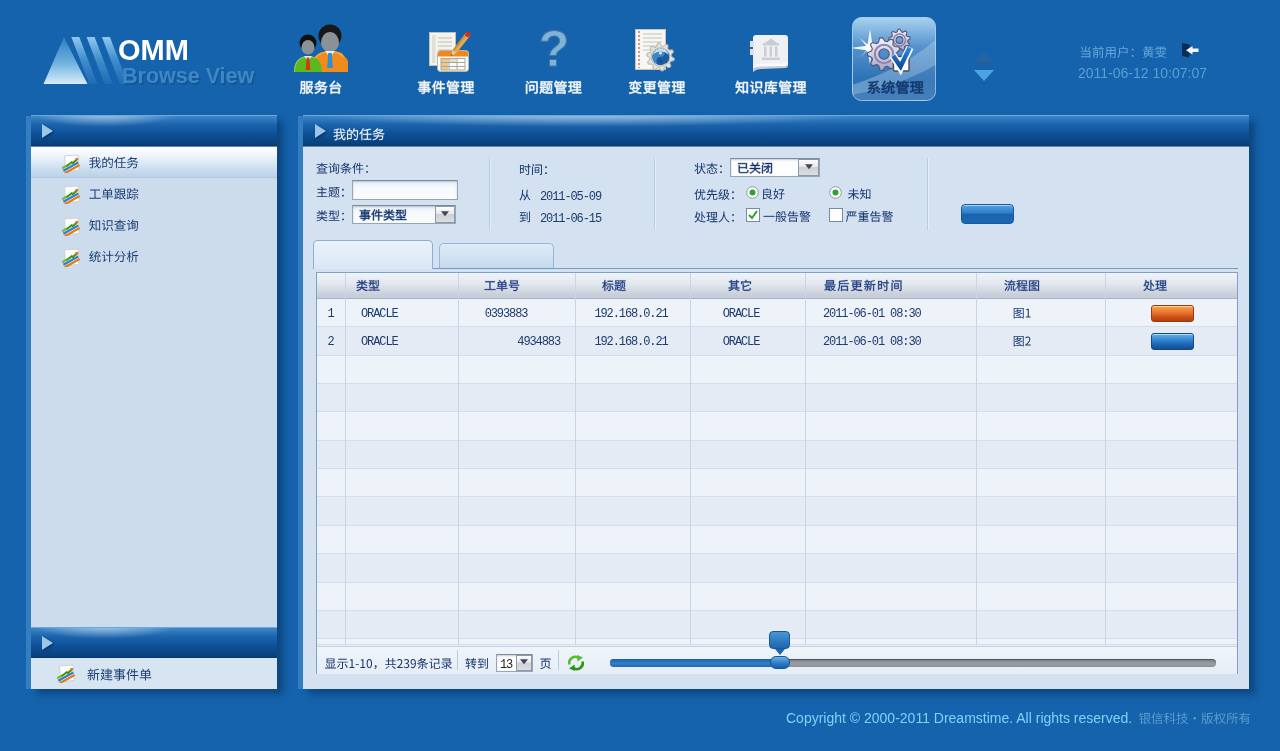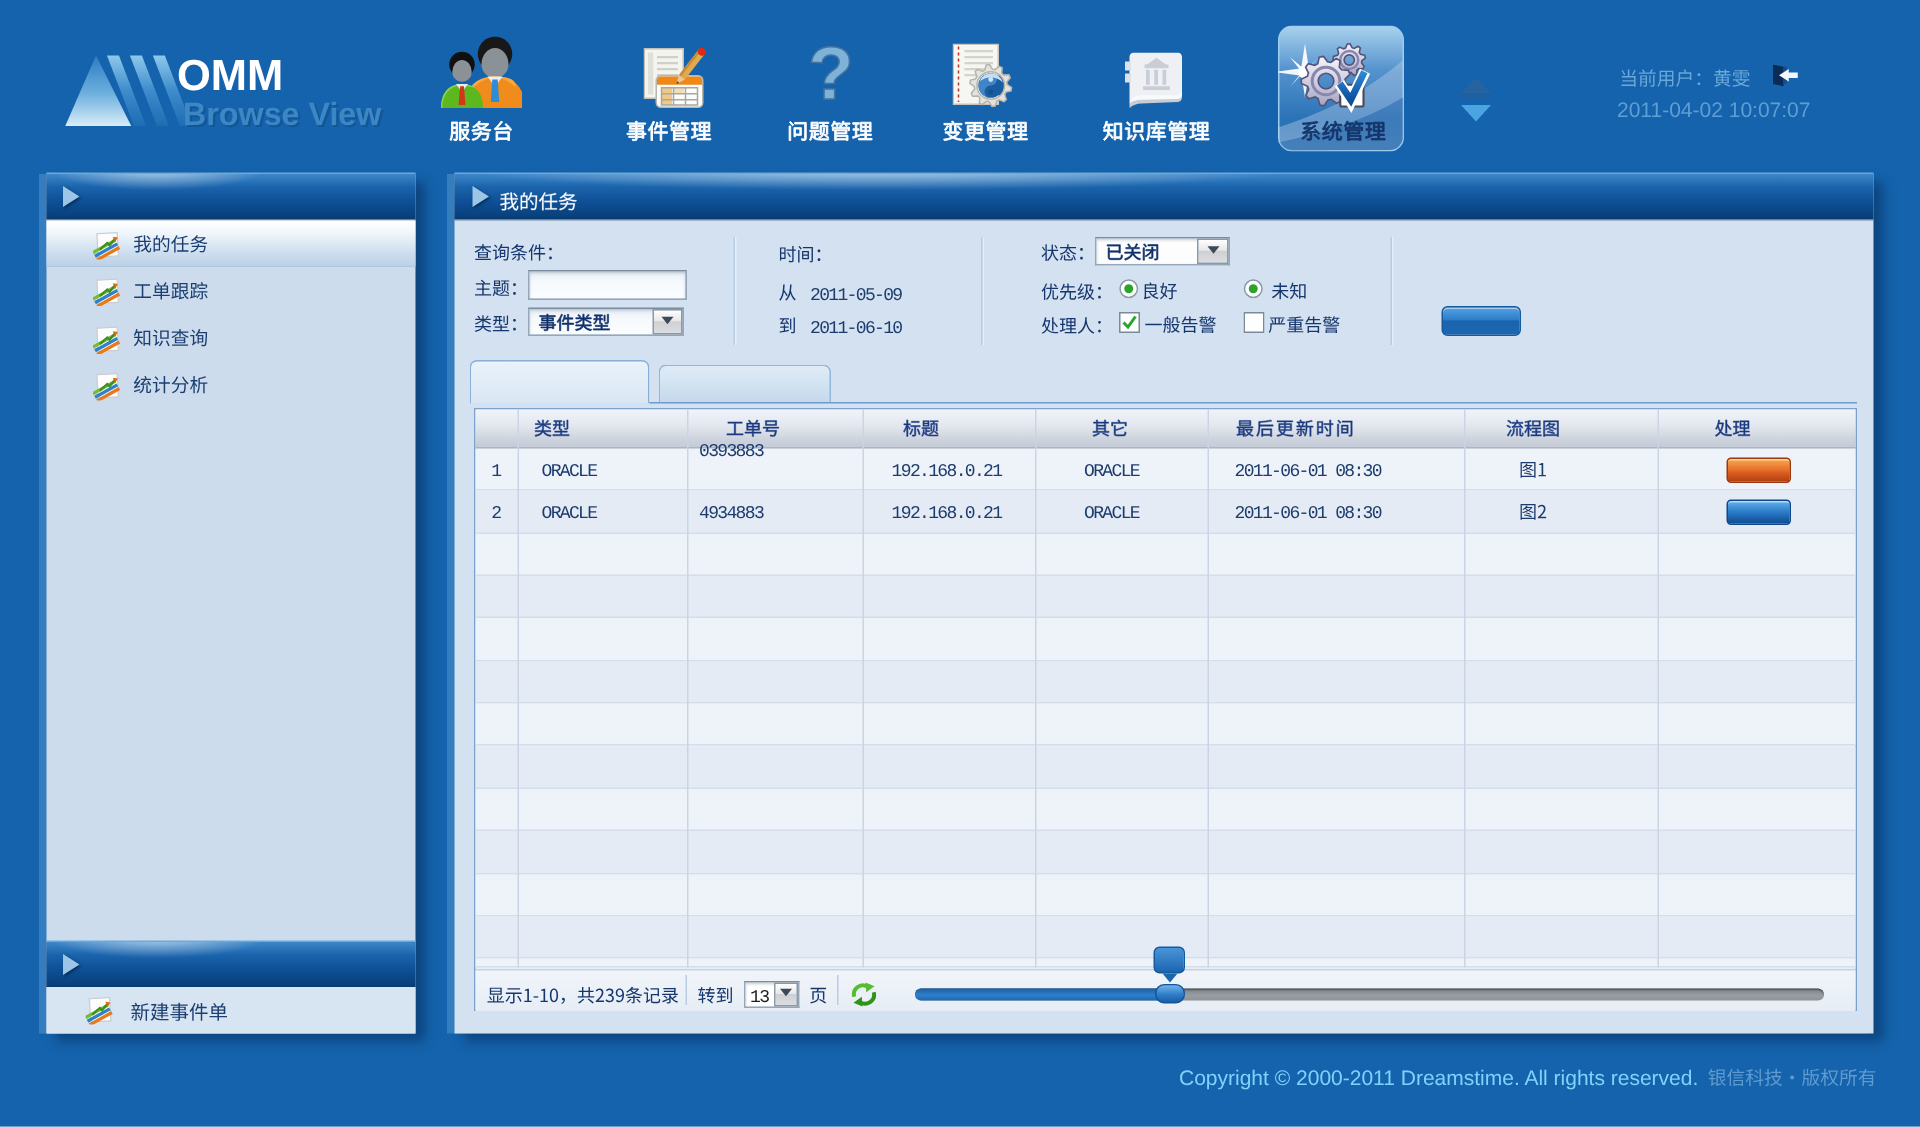--- a/index.html
+++ b/index.html
@@ -163,21 +163,21 @@
 
 <div class="tri" style="left:974px;top:52px;border-left:10px solid transparent;border-right:10px solid transparent;border-bottom:10px solid #27649f"></div>
 <div class="abs" style="left:974px;top:63px;width:20px;height:2px;background:#235f9b"></div>
 <div class="tri" style="left:974px;top:70px;border-left:10px solid transparent;border-right:10px solid transparent;border-top:11px solid #4aa4e2"></div>
 
 <svg class="abs" style="left:1181px;top:43px" width="19" height="15" viewBox="0 0 19 15">
 <path d="M1,0 L8,1.5 L8,14.5 L1,13 Z" fill="#0c2c58"></path>
 <rect x="8" y="1.5" width="2" height="11.5" fill="#1a4a86"></rect>
 <path d="M5,7.2 L11.5,3 L11.5,5.4 L17.5,5.4 L17.5,9 L11.5,9 L11.5,11.4 Z" fill="#f2f6fa"></path>
 </svg>
-<div class="abs" style="left:1078px;top:65px;width:150px;font-size:14px;color:#5d9ed4">2011-04-02 10:07:07</div>
+<div class="abs" style="left:1078px;top:65px;width:150px;font-size:14px;color:#5d9ed4">2011-06-12 10:07:07</div>
 
 <div class="abs" style="left:31px;top:116px;width:246px;height:573px;background:#ccdcec;box-shadow:-5px 0 0 rgba(90,160,215,.45),6px 5px 7px rgba(6,45,90,.55)"></div>
 <div class="panel-hd" style="left:31px;top:115px;width:246px"></div>
 <div class="tri" style="left:42px;top:124px;border-top:7px solid transparent;border-bottom:7px solid transparent;border-left:11px solid #9cc6e8;filter:drop-shadow(1px 1px 1px rgba(0,20,50,.6))"></div>
 <div class="abs" style="left:31px;top:147px;width:246px;height:31px;background:linear-gradient(180deg,#ffffff 0%,#eef5fb 30%,#cadcee 75%,#bdd2e8 100%);border-bottom:1px solid #b0c8de"></div>
 <svg class="abs" style="left:62px;top:154px;z-index:5" width="19" height="19" viewBox="0 0 19 19">
 <g transform="rotate(-3 9 9)">
       <rect x="3" y="1.5" width="13.5" height="15.5" fill="#fdfdfd" stroke="#c8ccd0" stroke-width="0.8"></rect>
     </g>
 <g transform="rotate(-29 9 12)">
@@ -319,30 +319,30 @@
 <div class="abs" style="left:610px;top:659px;width:606px;height:8px;border-radius:4px;background:linear-gradient(180deg,#7e838a 0%,#999ea5 60%,#8d9298 100%);box-shadow:inset 0 1px 1px rgba(40,45,50,.6)"></div>
 <div class="abs" style="left:610px;top:659px;width:172px;height:8px;border-radius:4px;background:linear-gradient(180deg,#1a5fa4 0%,#2f80cc 55%,#1e68b0 100%)"></div>
 <div class="abs" style="left:769px;top:631px;width:21px;height:18px;border-radius:4px;background:linear-gradient(180deg,#4a94d8 0%,#1c66b0 100%);border:1px solid #135a9e"></div>
 <div class="tri" style="left:775px;top:649px;border-left:5px solid transparent;border-right:5px solid transparent;border-top:6px solid #1c66b0"></div>
 <div class="abs" style="left:770px;top:656px;width:20px;height:13px;border-radius:6px;background:linear-gradient(180deg,#6fb2e8 0%,#2f7dc8 55%,#1a5ea4 100%);border:1px solid #14559c"></div>
 
 <div class="mono" style="left:320.5px;top:307px;width:20px;text-align:center;letter-spacing:-1.1px">1</div>
 <div class="mono" style="left:320.5px;top:335px;width:20px;text-align:center;letter-spacing:-1.1px">2</div>
 <div class="mono" style="left:361px;top:307px;letter-spacing:-1.1px">ORACLE</div>
 <div class="mono" style="left:361px;top:335px;letter-spacing:-1.1px">ORACLE</div>
-<div class="mono" style="left:466.0px;top:294px;width:80px;text-align:left;letter-spacing:-1.1px">0393883</div>
-<div class="mono" style="left:466.0px;top:335px;width:80px;text-align:left;letter-spacing:-1.1px">4934883</div>
+<div class="mono" style="left:466.0px;top:307px;width:80px;text-align:center;letter-spacing:-1.1px">0393883</div>
+<div class="mono" style="left:480px;top:335px;width:80px;text-align:right;letter-spacing:-1.1px">4934883</div>
 <div class="mono" style="left:576.0px;top:307px;width:110px;text-align:center;letter-spacing:-1.1px">192.168.0.21</div>
 <div class="mono" style="left:576.0px;top:335px;width:110px;text-align:center;letter-spacing:-1.1px">192.168.0.21</div>
 <div class="mono" style="left:701.0px;top:307px;width:80px;text-align:center;letter-spacing:-1.1px">ORACLE</div>
 <div class="mono" style="left:701.0px;top:335px;width:80px;text-align:center;letter-spacing:-1.1px">ORACLE</div>
 <div class="mono" style="left:823px;top:307px;letter-spacing:-1.1px">2011-06-01 08:30</div>
 <div class="mono" style="left:823px;top:335px;letter-spacing:-1.1px">2011-06-01 08:30</div>
 <div class="mono" style="left:540px;top:190px;letter-spacing:-1.1px">2011-05-09</div>
-<div class="mono" style="left:540px;top:212px;letter-spacing:-1.1px">2011-06-10</div>
+<div class="mono" style="left:540px;top:212px;letter-spacing:-1.1px">2011-06-15</div>
 <div class="abs" style="left:786px;top:710px;font-size:14px;color:#7dd3fc">Copyright © 2000-2011 Dreamstime. All rights reserved.</div>
 
 <svg id="textlayer" width="1280" height="751" viewBox="0 0 1280 751" style="position:absolute;left:0;top:0;pointer-events:none;z-index:50">
     <defs>
       <path id="g670d" d="M108 803V444C108 296 102 95 34 -46C52 -52 82 -69 95 -81C141 14 161 140 170 259H329V11C329 -4 323 -8 310 -8C297 -9 255 -9 209 -8C219 -28 228 -61 230 -80C298 -80 338 -79 364 -66C390 -54 399 -31 399 10V803ZM176 733H329V569H176ZM176 499H329V330H174C175 370 176 409 176 444ZM858 391C836 307 801 231 758 166C711 233 675 309 648 391ZM487 800V-80H558V391H583C615 287 659 191 716 110C670 54 617 11 562 -19C578 -32 598 -57 606 -74C661 -42 713 1 759 54C806 -2 860 -48 921 -81C933 -63 954 -37 970 -23C907 7 851 53 802 109C865 198 914 311 941 447L897 463L884 460H558V730H839V607C839 595 836 592 820 591C804 590 751 590 690 592C700 574 711 548 714 528C790 528 841 528 872 538C904 549 912 569 912 606V800Z"></path>
       <path id="g52a1" d="M446 381C442 345 435 312 427 282H126V216H404C346 87 235 20 57 -14C70 -29 91 -62 98 -78C296 -31 420 53 484 216H788C771 84 751 23 728 4C717 -5 705 -6 684 -6C660 -6 595 -5 532 1C545 -18 554 -46 556 -66C616 -69 675 -70 706 -69C742 -67 765 -61 787 -41C822 -10 844 66 866 248C868 259 870 282 870 282H505C513 311 519 342 524 375ZM745 673C686 613 604 565 509 527C430 561 367 604 324 659L338 673ZM382 841C330 754 231 651 90 579C106 567 127 540 137 523C188 551 234 583 275 616C315 569 365 529 424 497C305 459 173 435 46 423C58 406 71 376 76 357C222 375 373 406 508 457C624 410 764 382 919 369C928 390 945 420 961 437C827 444 702 463 597 495C708 549 802 619 862 710L817 741L804 737H397C421 766 442 796 460 826Z"></path>
       <path id="g53f0" d="M179 342V-79H255V-25H741V-77H821V342ZM255 48V270H741V48ZM126 426C165 441 224 443 800 474C825 443 846 414 861 388L925 434C873 518 756 641 658 727L599 687C647 644 699 591 745 540L231 516C320 598 410 701 490 811L415 844C336 720 219 593 183 559C149 526 124 505 101 500C110 480 122 442 126 426Z"></path>
       <path id="g4e8b" d="M134 131V72H459V4C459 -14 453 -19 434 -20C417 -21 356 -22 296 -20C306 -37 319 -65 323 -83C407 -83 459 -82 490 -71C521 -60 535 -42 535 4V72H775V28H851V206H955V266H851V391H535V462H835V639H535V698H935V760H535V840H459V760H67V698H459V639H172V462H459V391H143V336H459V266H48V206H459V131ZM244 586H459V515H244ZM535 586H759V515H535ZM535 336H775V266H535ZM535 206H775V131H535Z"></path>
       <path id="g4ef6" d="M317 341V268H604V-80H679V268H953V341H679V562H909V635H679V828H604V635H470C483 680 494 728 504 775L432 790C409 659 367 530 309 447C327 438 359 420 373 409C400 451 425 504 446 562H604V341ZM268 836C214 685 126 535 32 437C45 420 67 381 75 363C107 397 137 437 167 480V-78H239V597C277 667 311 741 339 815Z"></path>
       <path id="g7ba1" d="M211 438V-81H287V-47H771V-79H845V168H287V237H792V438ZM771 12H287V109H771ZM440 623C451 603 462 580 471 559H101V394H174V500H839V394H915V559H548C539 584 522 614 507 637ZM287 380H719V294H287ZM167 844C142 757 98 672 43 616C62 607 93 590 108 580C137 613 164 656 189 703H258C280 666 302 621 311 592L375 614C367 638 350 672 331 703H484V758H214C224 782 233 806 240 830ZM590 842C572 769 537 699 492 651C510 642 541 626 554 616C575 640 595 669 612 702H683C713 665 742 618 755 589L816 616C805 640 784 672 761 702H940V758H638C648 781 656 805 663 829Z"></path>

